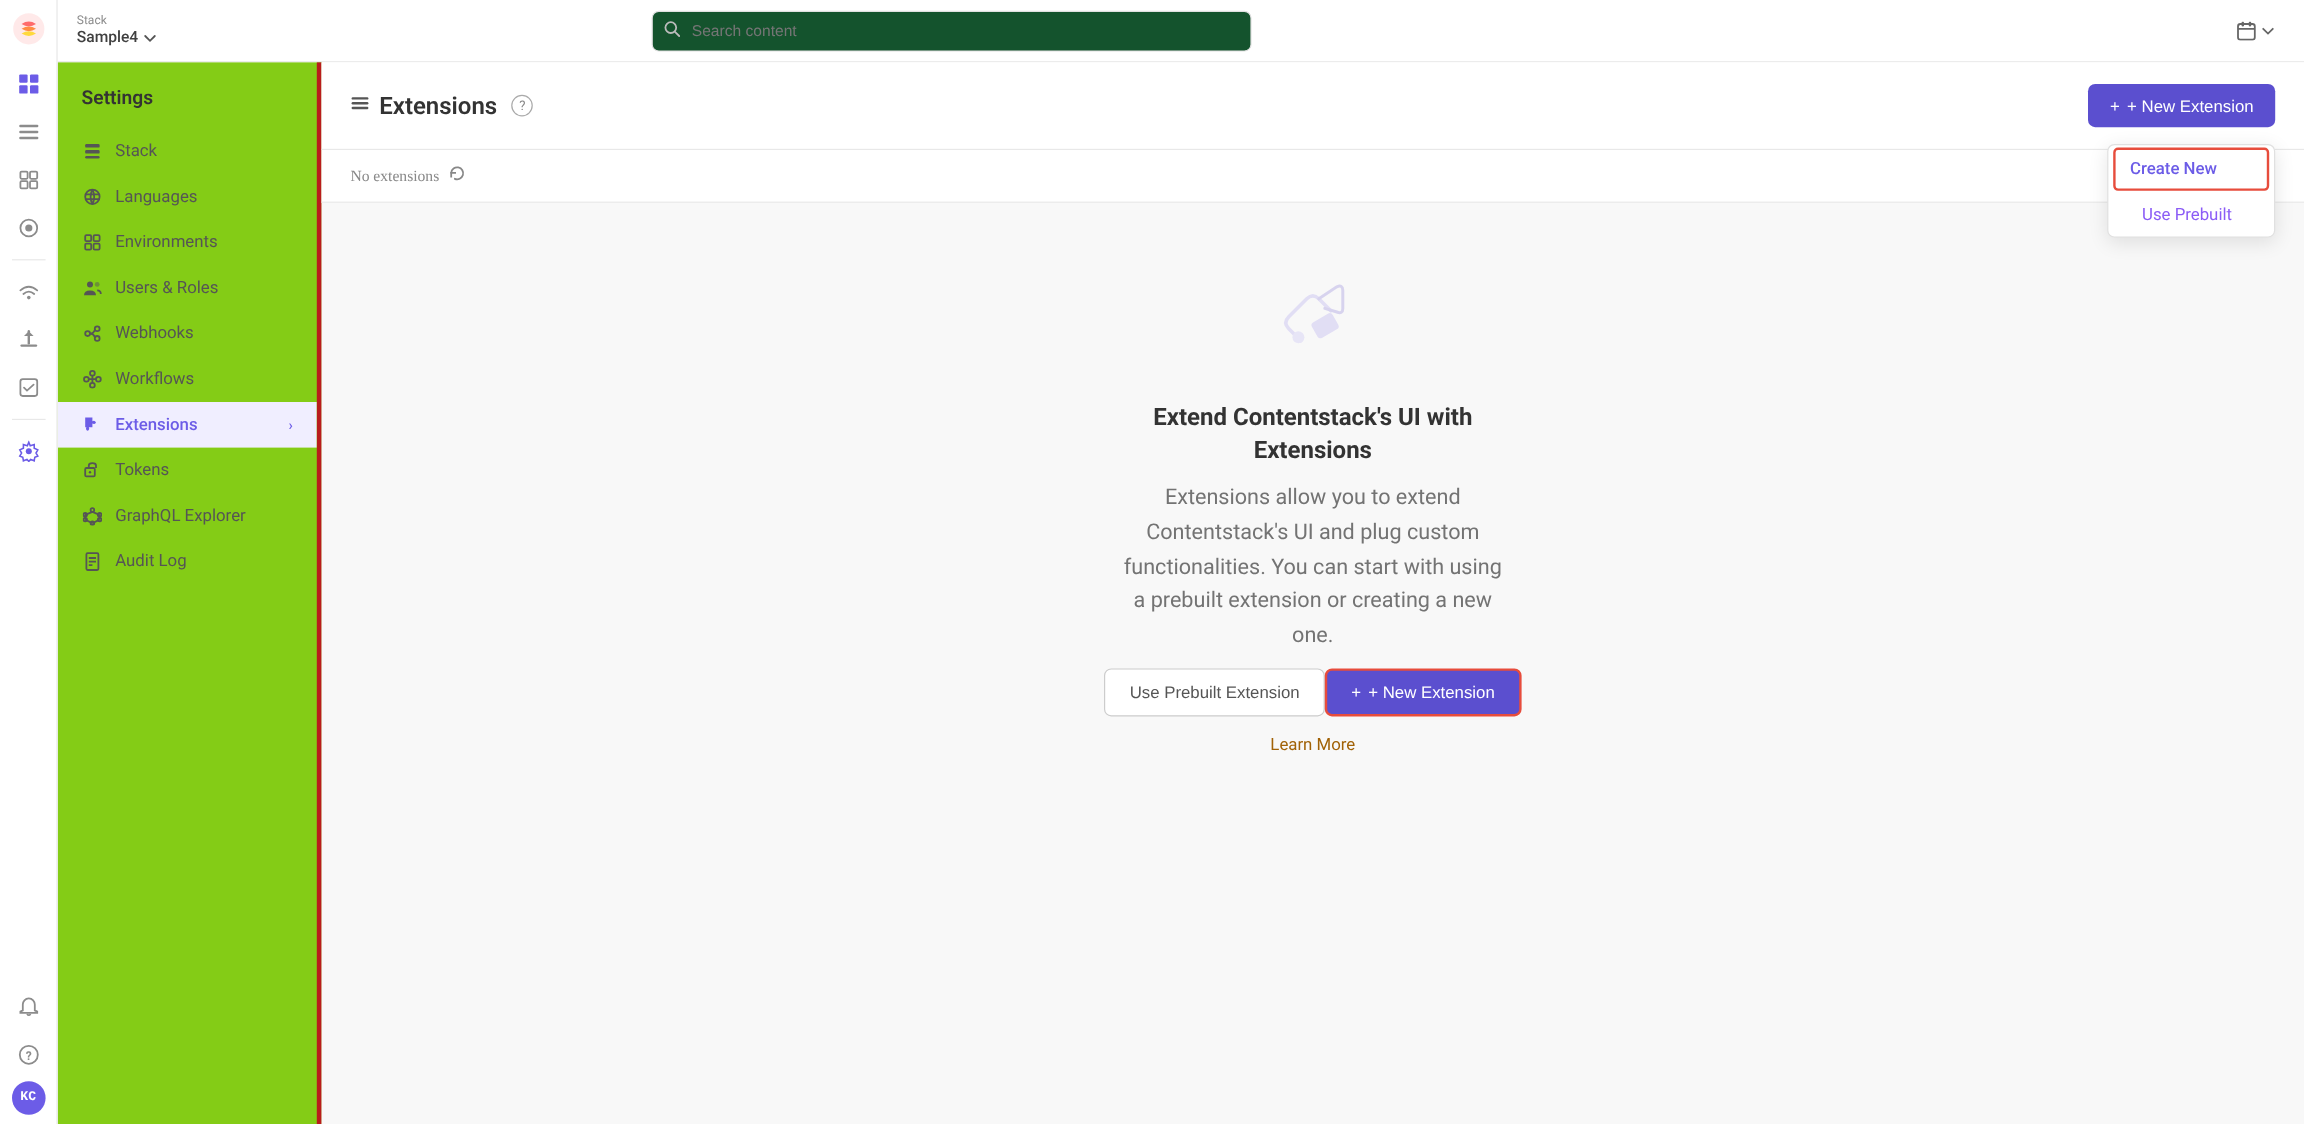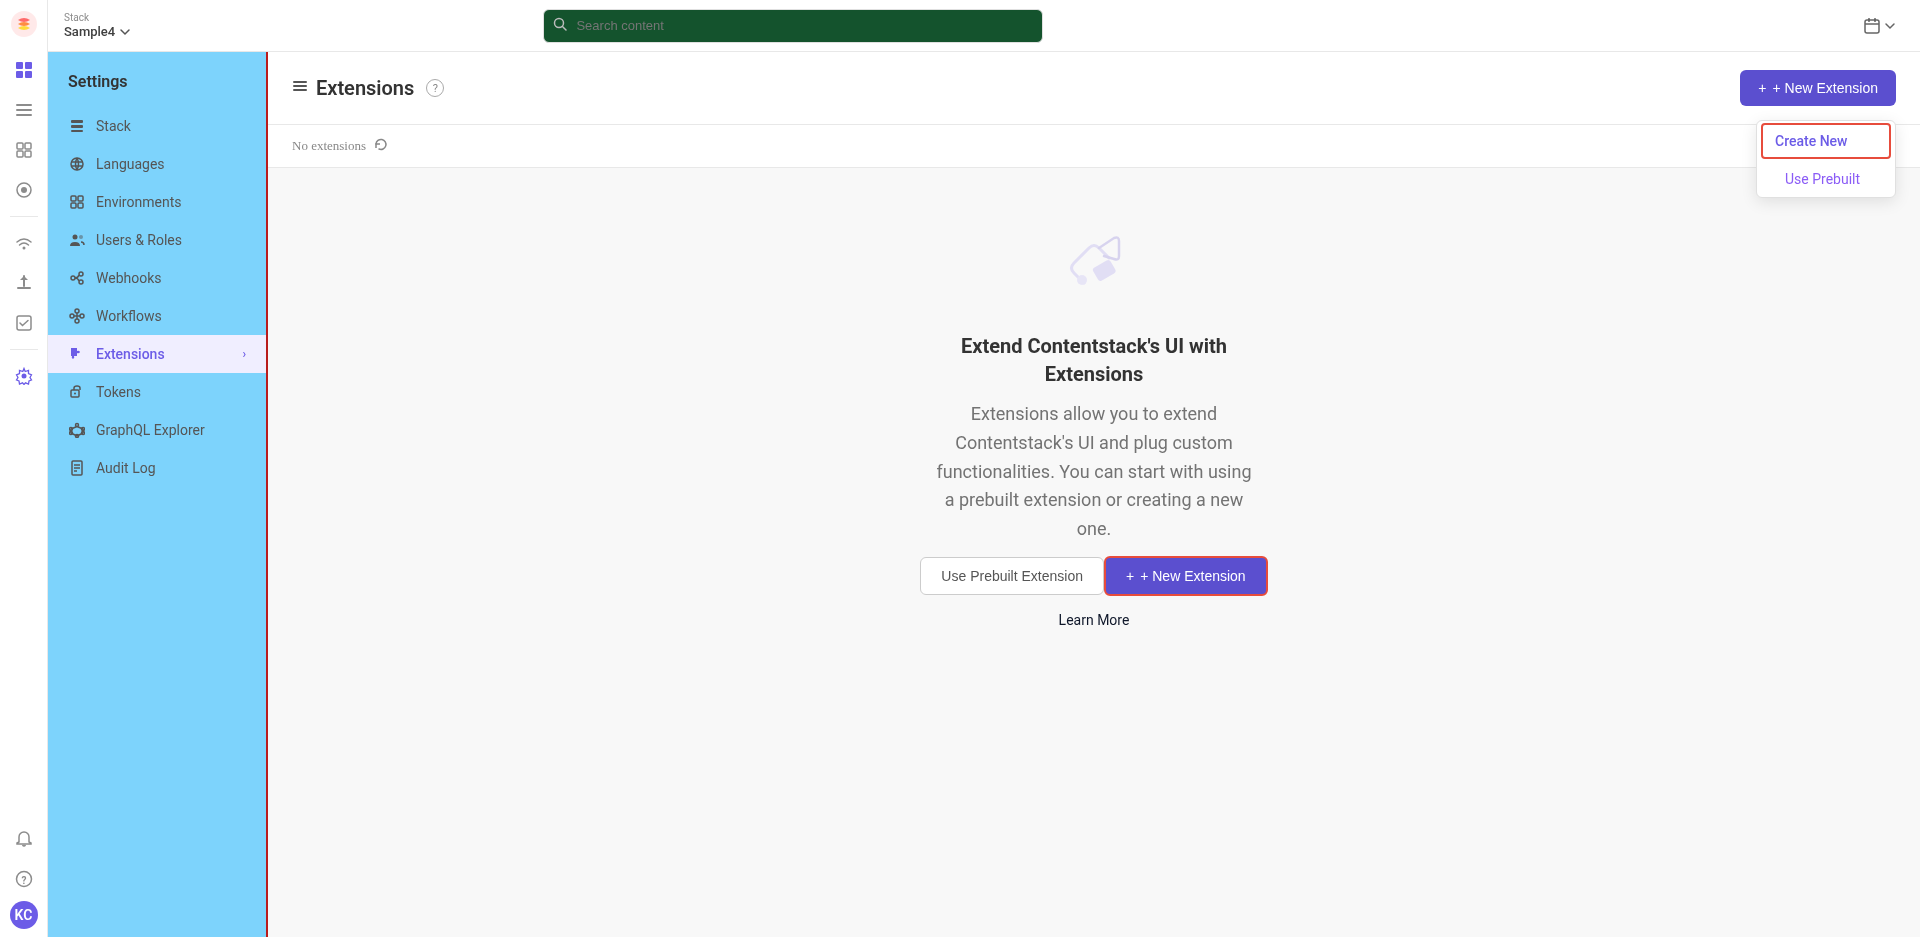--- a/index.html
+++ b/index.html
@@ -52,23 +52,24 @@
     }
     .avatar-circle {
       width: 28px;
       height: 28px;
       background: #6c5ce7;
       border-radius: 50%;
       display: flex;
       align-items: center;
       justify-content: center;
       color: #fff;
-      font-size: 14px;
+      font-size: 11px;
       font-weight: 600;
       cursor: pointer;
+      font-family: Liberation Mono, monospace;
     }
 
     
     .main-container {
       flex: 1;
       display: flex;
       flex-direction: column;
     }
 
     
@@ -143,22 +144,22 @@
 
     
     .content-area {
       flex: 1;
       display: flex;
     }
 
     
     .sidebar {
       width: 220px;
-      background: #7dd3fc;
-      border-right: 2px solid #b91c1c;
+      background: #84cc16;
+      border-right: 4px solid #b91c1c;
       padding: 20px 0;
       overflow-y: auto;
     }
     .sidebar-title {
       font-size: 16px;
       font-weight: 600;
       color: #333;
       padding: 0 20px 16px;
     }
     .sidebar-item {
@@ -317,21 +318,20 @@
     }
     .empty-desc {
       font-size: 18px;
       color: #737373;
       max-width: 320px;
       line-height: 1.6;
       margin-bottom: 12px;
     }
     .empty-actions {
       display: flex;
-      align-items: center;
       margin-bottom: 16px;
     }
     .prebuilt-btn {
       background: #fff;
       color: #555;
       border: 1.5px solid #ccc;
       border-radius: 6px;
       padding: 10px 20px;
       font-size: 14px;
       cursor: pointer;
@@ -344,21 +344,21 @@
       padding: 10px 20px;
       font-size: 14px;
       font-weight: 500;
       cursor: pointer;
       display: flex;
       align-items: center;
       gap: 6px;
       border: 2px solid #e74c3c;
     }
     .learn-more-link {
-      color: #0f172a;
+      color: #a16207;
       font-size: 14px;
       text-decoration: none;
       cursor: pointer;
     }
   </style>
 </head>
 <body>
 
 <div class="icon-bar">
   <div class="icon-bar-logo">

